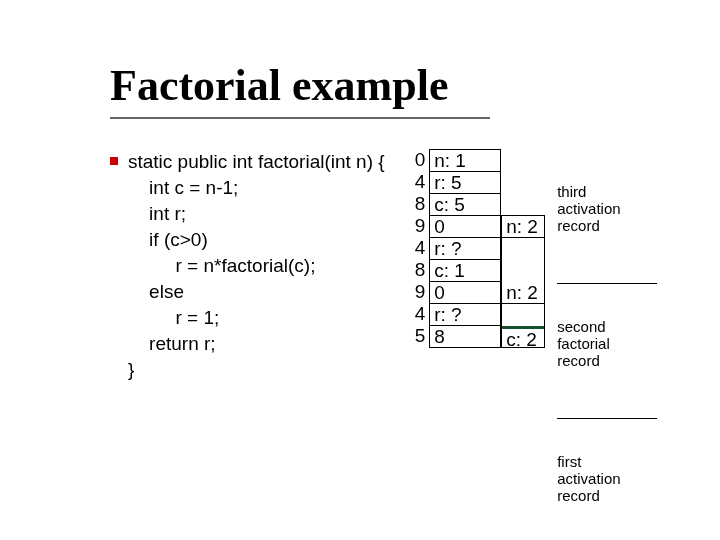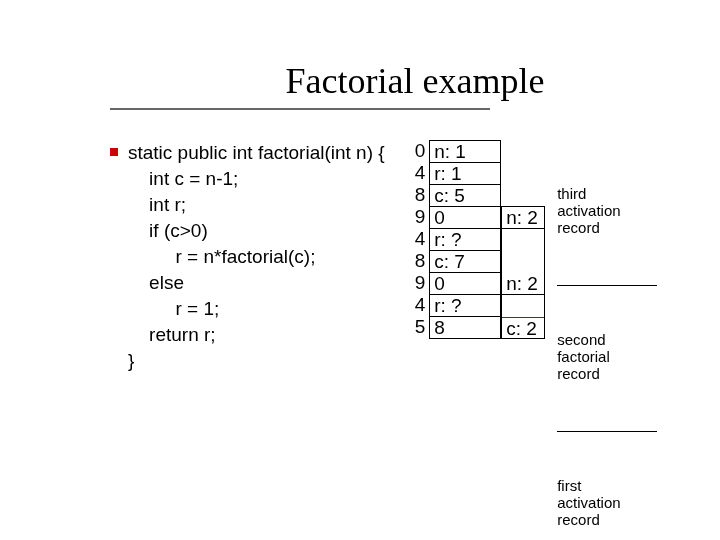--- a/index.html
+++ b/index.html
@@ -13,24 +13,23 @@
   }
   .slide {
     position: relative;
     width: 720px;
     height: 540px;
     box-sizing: border-box;
     padding: 60px 0 0 110px;
   }
   .title {
     font-family: "Times New Roman", Times, serif;
-    font-size: 36px;
-    font-weight: 400;
+    font-size: 44px;
+    font-weight: 700;
     margin: 0 0 6px 0;
-    text-align: center;
   }
   .underline {
     height: 2px;
     background: #666;
     width: 380px;
     margin-bottom: 30px;
   }
   .content {
     display: flex;
     align-items: flex-start;
@@ -89,21 +88,21 @@
     margin-top: 66px; 
     justify-content: flex-end;
   }
   .group2 .boxcell { width: 42px; }
   .annot {
     font-size: 15px;
     line-height: 17px;
     margin-left: 12px;
     white-space: pre;
   }
-  .annot .rec { height: 66px; margin-top: 11px; }
+  .annot .rec { height: 66px; }
   .annot .sep {
     border-top: 1px solid #000;
     width: 100px;
     margin: 0;
   }
 </style>
 </head>
 <body>
 
 <div class="slide">
@@ -132,37 +131,37 @@
 8
 9
 4
 8
 9
 4
 5</div>
 
         <div class="boxcol group1">
           <div class="boxcell">n: 1</div>
-          <div class="boxcell">r: 1</div>
+          <div class="boxcell">r: 5</div>
           <div class="boxcell">c: 5</div>
           <div class="boxcell">0</div>
           <div class="boxcell">r: ?</div>
-          <div class="boxcell">c: 7</div>
+          <div class="boxcell">c: 1</div>
           <div class="boxcell">0</div>
           <div class="boxcell">r: ?</div>
           <div class="boxcell">8</div>
         </div>
 
         <div class="boxcol group2">
           <div class="boxcell">n: 2</div>
           <div class="boxcell" style="border-bottom:none;visibility:hidden"></div>
           <div class="boxcell" style="border-top:1px solid #000;visibility:hidden"></div>
           <div class="boxcell">n: 2</div>
           <div class="boxcell" style="border-bottom:none;visibility:hidden"></div>
-          <div class="boxcell" style="border-top:1px solid #14532d">c: 2</div>
+          <div class="boxcell" style="border-top:3px solid #14532d">c: 2</div>
         </div>
 
         <div class="annot">
           <div class="rec">third
 activation
 record</div>
           <div class="sep"></div>
           <div class="rec">second
 factorial
 record</div>

